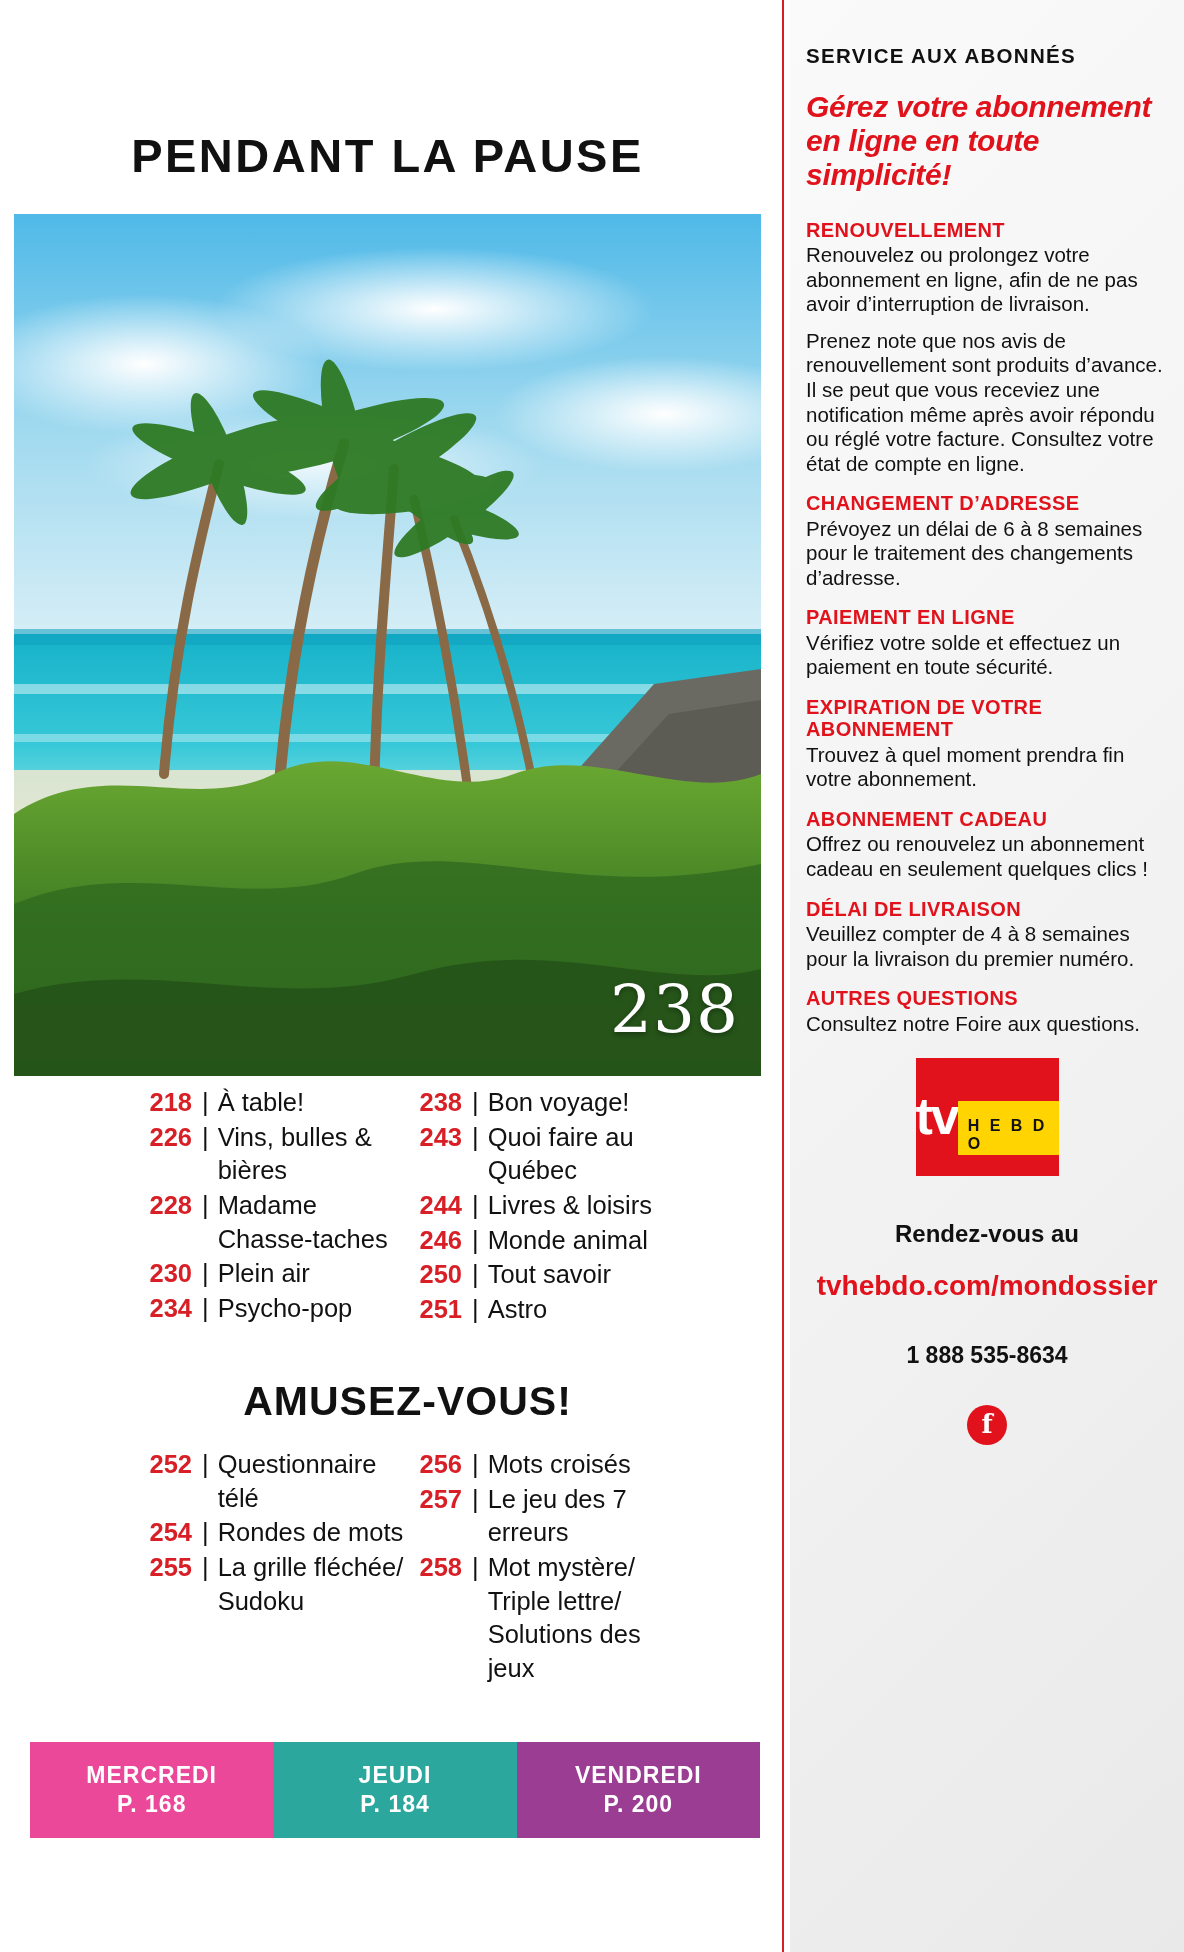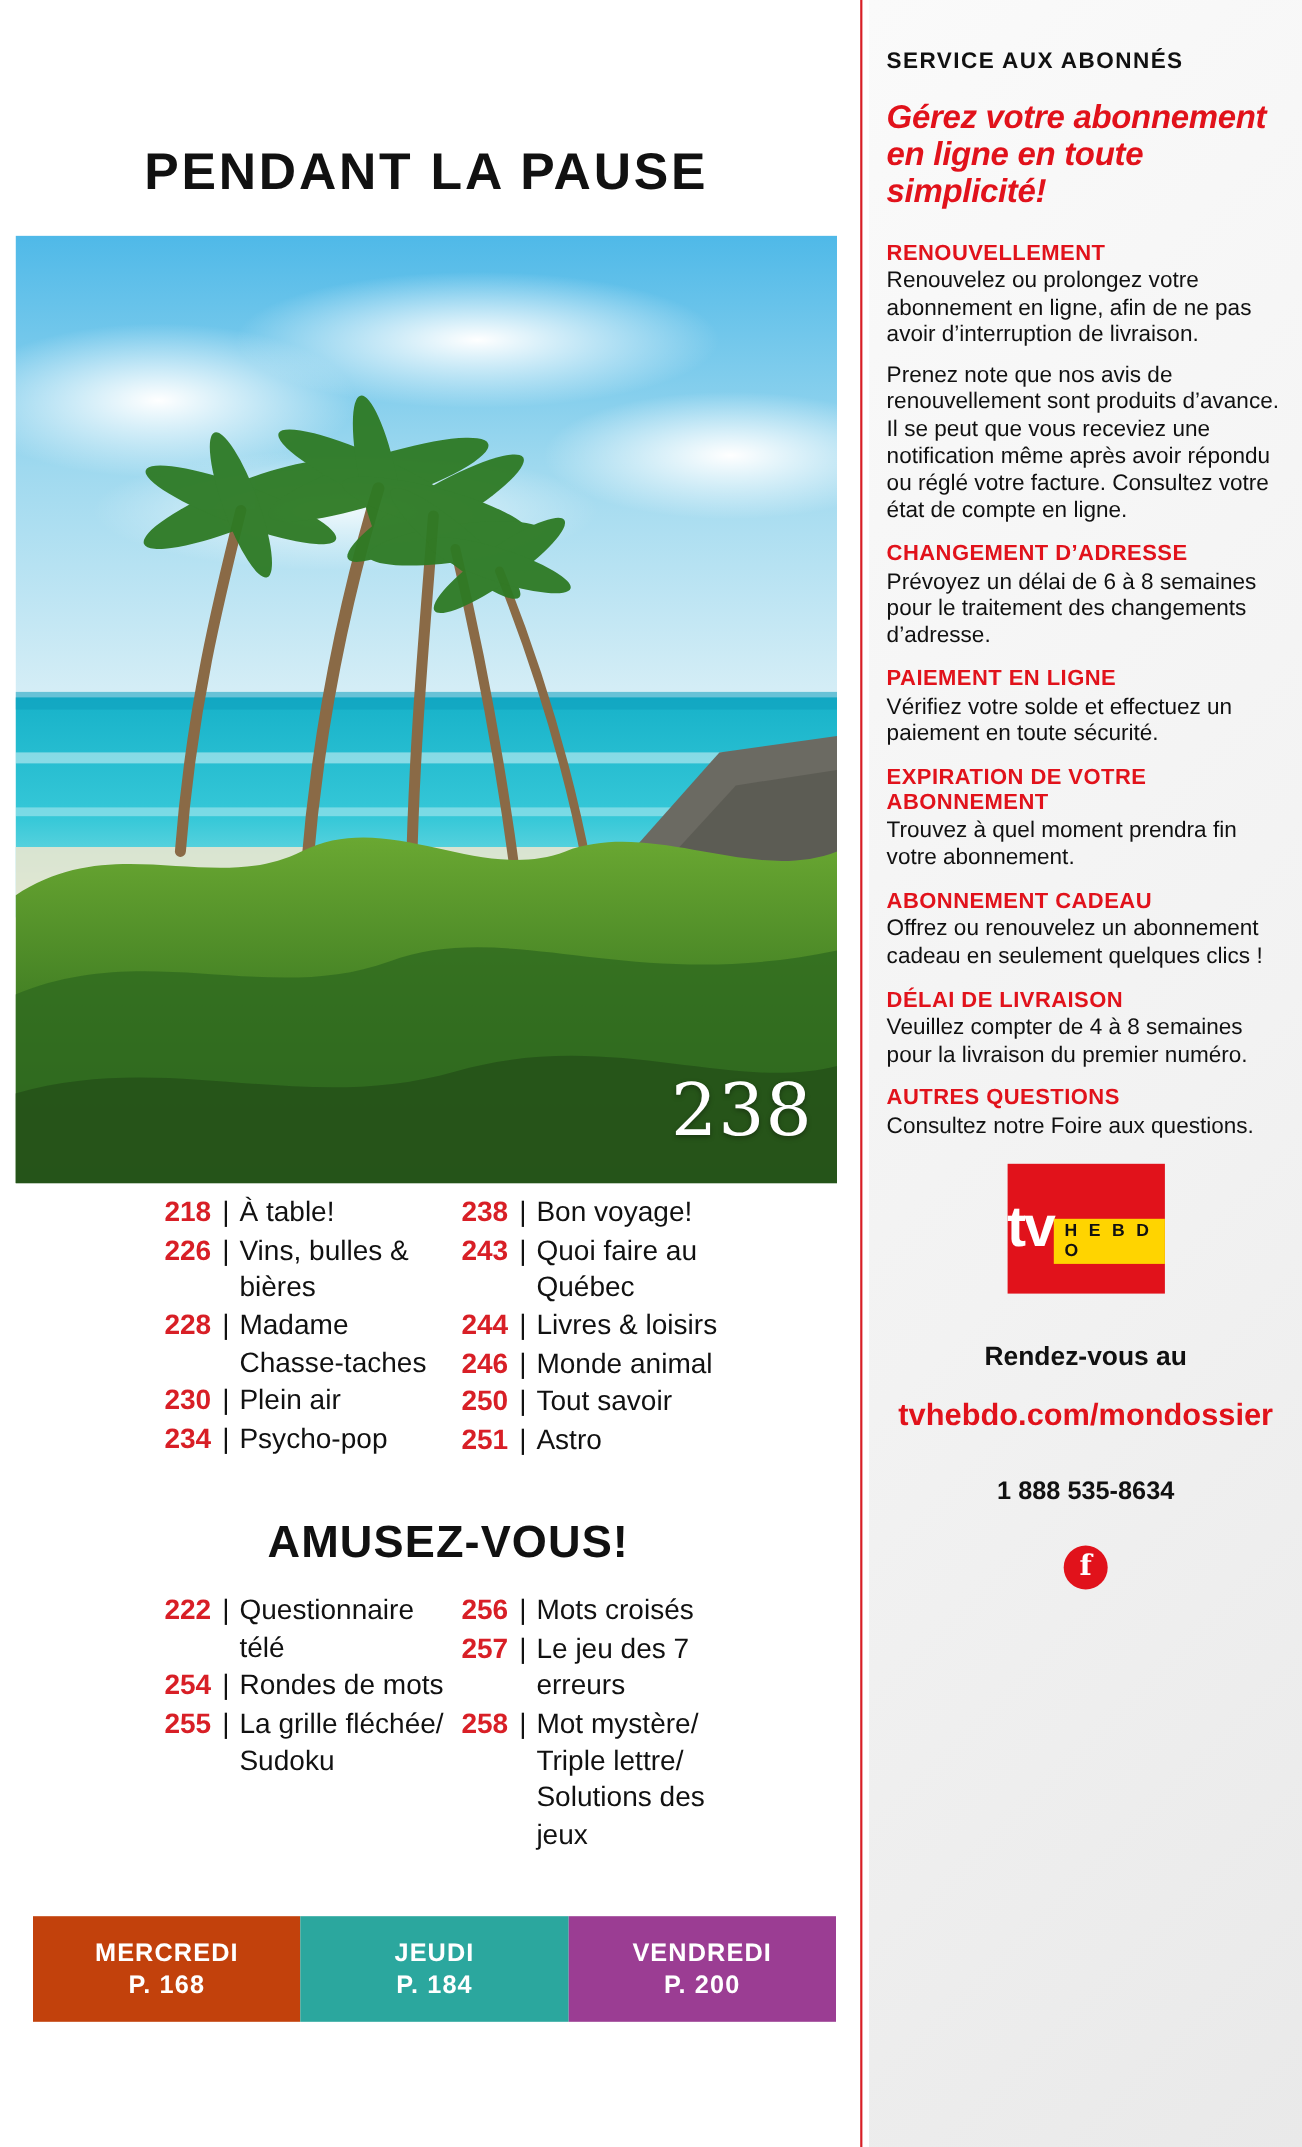--- a/index.html
+++ b/index.html
@@ -190,21 +190,21 @@
     line-height: .92;
     letter-spacing: -2px;
   }
   .logo-hebdo {
     margin-top: 22px;
     background: #ffd400;
     color: #111;
     font-size: 16px;
     font-weight: bold;
     letter-spacing: 3px;
-    padding: 3px 8px 2px 10px;
+    padding: 16px 8px 2px 10px;
   }
 
   .rc-cta {
     text-align: center;
     margin-top: 44px;
     font-size: 24px;
     font-weight: bold;
     color: #111;
   }
   .rc-url {
@@ -381,21 +381,21 @@
           </div>
       </div>
     </div>
 
     <div class="sec-title" style="top:1378px;">AMUSEZ-VOUS!</div>
 
     <div class="toc-block" id="toc2" style="top:1448px;">
       <div class="toc-cols">
         <div class="toc-col" id="toc2a">
             <div class="toc-row">
-              <span class="toc-num">222</span>
+              <span class="toc-num">252</span>
               <span class="toc-sep">|</span>
               <span class="toc-label">Questionnaire télé</span>
             </div>
             <div class="toc-row">
               <span class="toc-num">254</span>
               <span class="toc-sep">|</span>
               <span class="toc-label">Rondes de mots</span>
             </div>
             <div class="toc-row">
               <span class="toc-num">255</span>
@@ -417,21 +417,21 @@
             <div class="toc-row">
               <span class="toc-num">258</span>
               <span class="toc-sep">|</span>
               <span class="toc-label">Mot mystère/ Triple lettre/ Solutions des jeux</span>
             </div>
           </div>
       </div>
     </div>
 
     <div class="daybar" id="daybar">
-        <div class="day" style="background: #c2410c;">
+        <div class="day" style="background: #ec4899;">
           <div>MERCREDI</div>
           <div>P. 168</div>
         </div>
         <div class="day" style="background: rgb(43, 167, 158);">
           <div>JEUDI</div>
           <div>P. 184</div>
         </div>
         <div class="day" style="background: rgb(155, 61, 147);">
           <div>VENDREDI</div>
           <div>P. 200</div>

